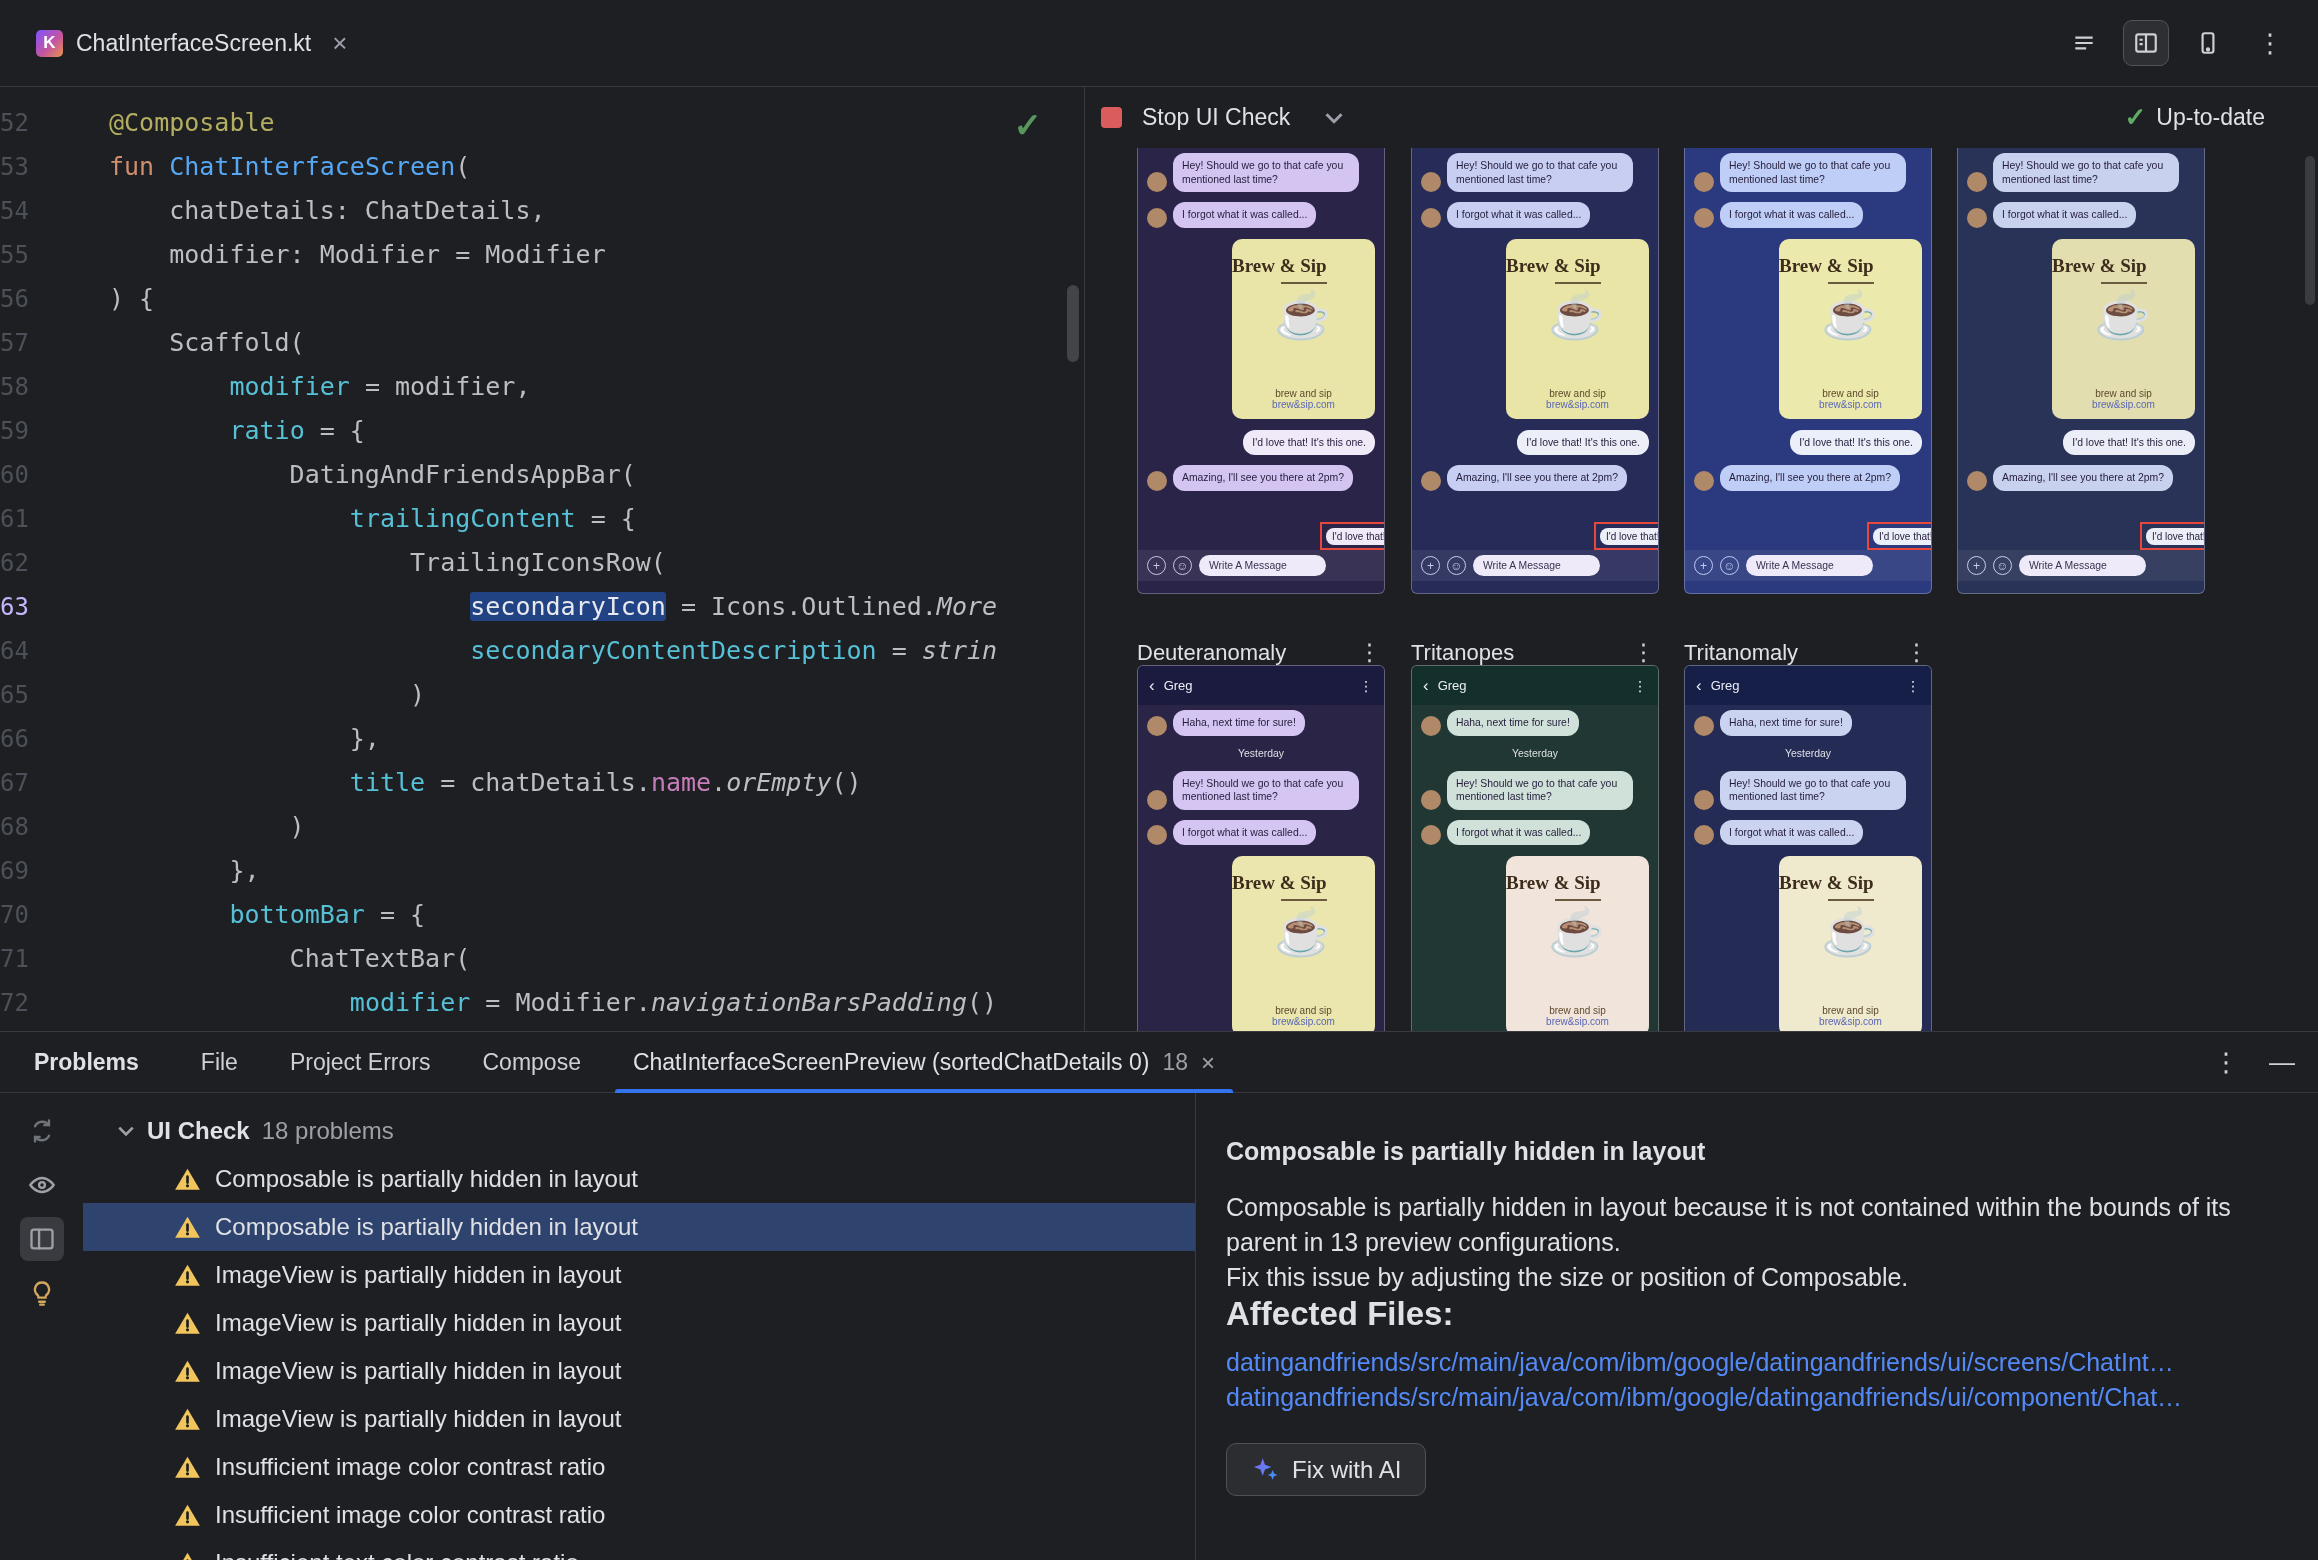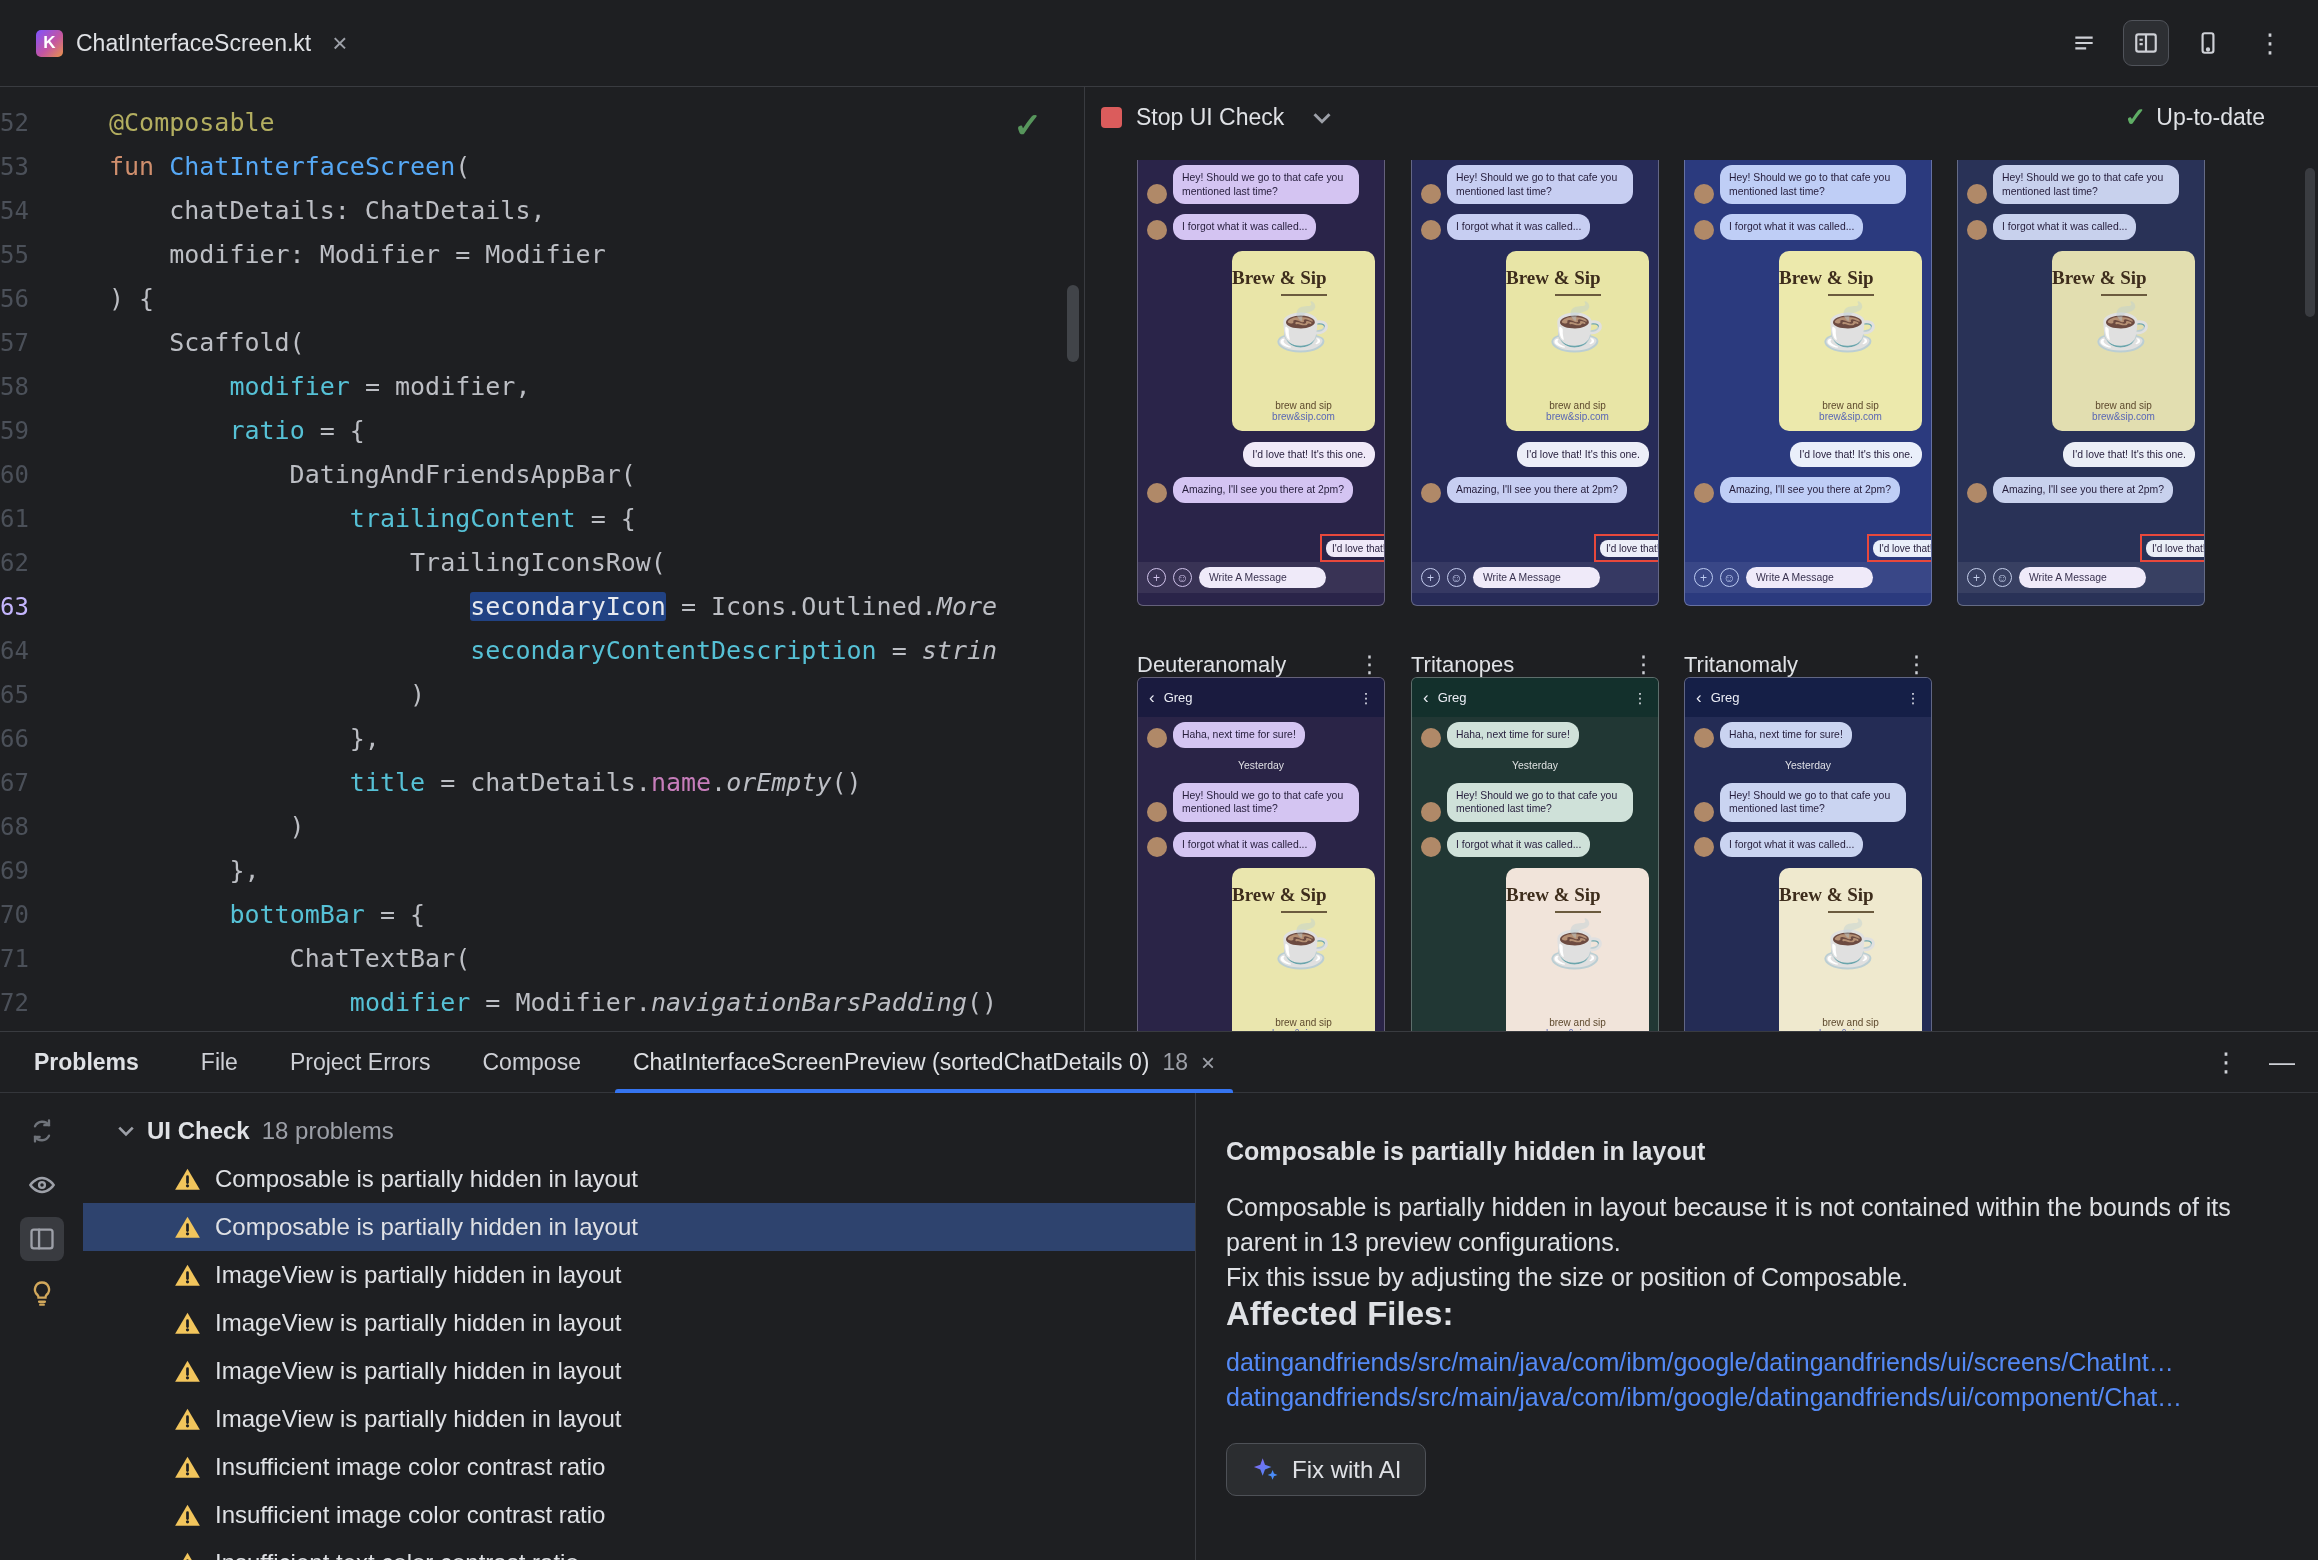--- a/index.html
+++ b/index.html
@@ -34,28 +34,28 @@
   .tk-ann { color:#B3AE60; }
   .tk-na  { color:#56C1D6; }
   .tk-prop{ color:#C77DBB; }
   .tk-it  { color:#BCBEC4; font-style:italic; }
   .tk-sel { color:#E8EAEE; background:#214283; border-radius:3px; }
   .editor-check { position:absolute; top:18px; right:42px; color:#57965C; font-size:34px; font-weight:bold; }
   .editor-scrollbar { position:absolute; right:5px; top:198px; width:12px; height:77px; background:rgba(133,138,146,0.35); border-radius:6px; }
 
   
   .preview { flex:1; display:flex; flex-direction:column; min-width:0; }
-  .pv-toolbar { height:61px; display:flex; align-items:center; padding:0 16px; gap:14px;text-align:center; }
+  .pv-toolbar { height:61px; display:flex; align-items:center; padding:0 16px; gap:20px;text-align:center; }
   .stop-square { width:21px; height:21px; background:#DB5C5C; border-radius:4px; }
   .pv-toolbar-label { font-size:23px; }
   .chev { width:20px; height:14px; margin-left:14px; }
   .chev path, .tree-chev path { stroke:#9DA0A8; stroke-width:2.4; fill:none; }
   .pv-status { margin-left:auto; display:flex; align-items:center; gap:10px; font-size:23px; padding-right:38px; }
   .ok-check { color:#5FAD65; font-size:26px; font-weight:bold; }
-  .pv-content { position:relative; flex:1; overflow:hidden;margin-top:12px; }
+  .pv-content { position:relative; flex:1; overflow:hidden; }
   .pv-scroll { position:absolute; right:4px; top:8px; width:10px; height:149px; background:rgba(133,138,146,0.28); border-radius:5px; }
 
   
   .phone { position:absolute; width:248px; border-radius:6px; overflow:hidden; border:1px solid rgba(255,255,255,0.28); }
   .phone.r1 { top:0; height:446px; border-top:none; border-radius:0 0 6px 6px; }
   .phone.r2 { top:517px; height:416px; }
   .msg-row { display:flex; align-items:flex-end; gap:6px; padding:5px 9px; }
   .msg-row.out { justify-content:flex-end; }
   .avatar { width:20px; height:20px; border-radius:50%; background:#B08968; flex:none; }
   .bubble { max-width:186px; border-radius:12px; padding:6px 9px; font-size:10.4px; line-height:1.3; color:#241C3A; }

